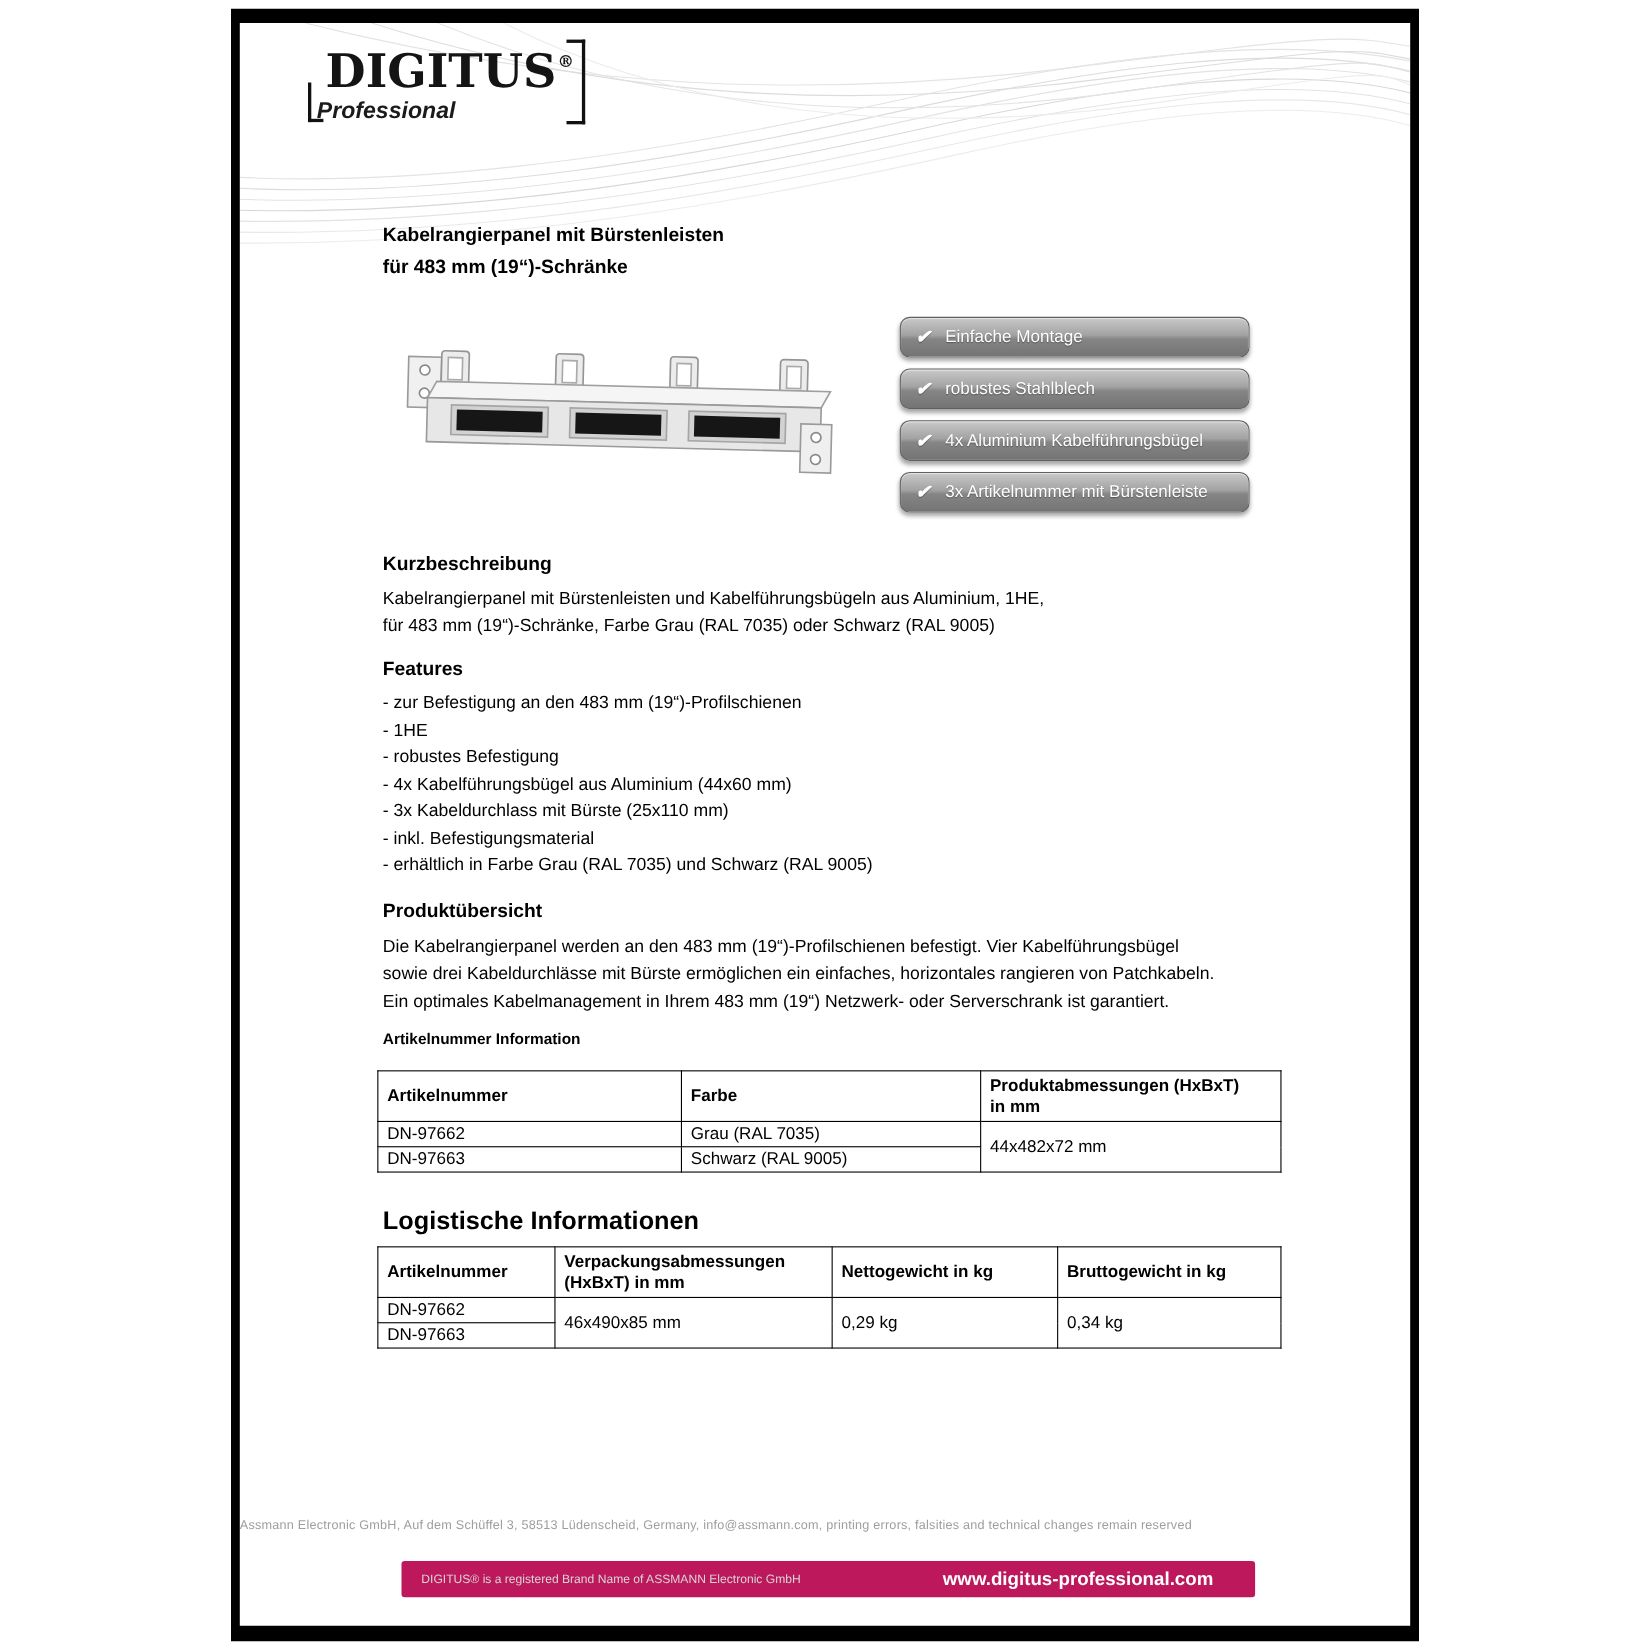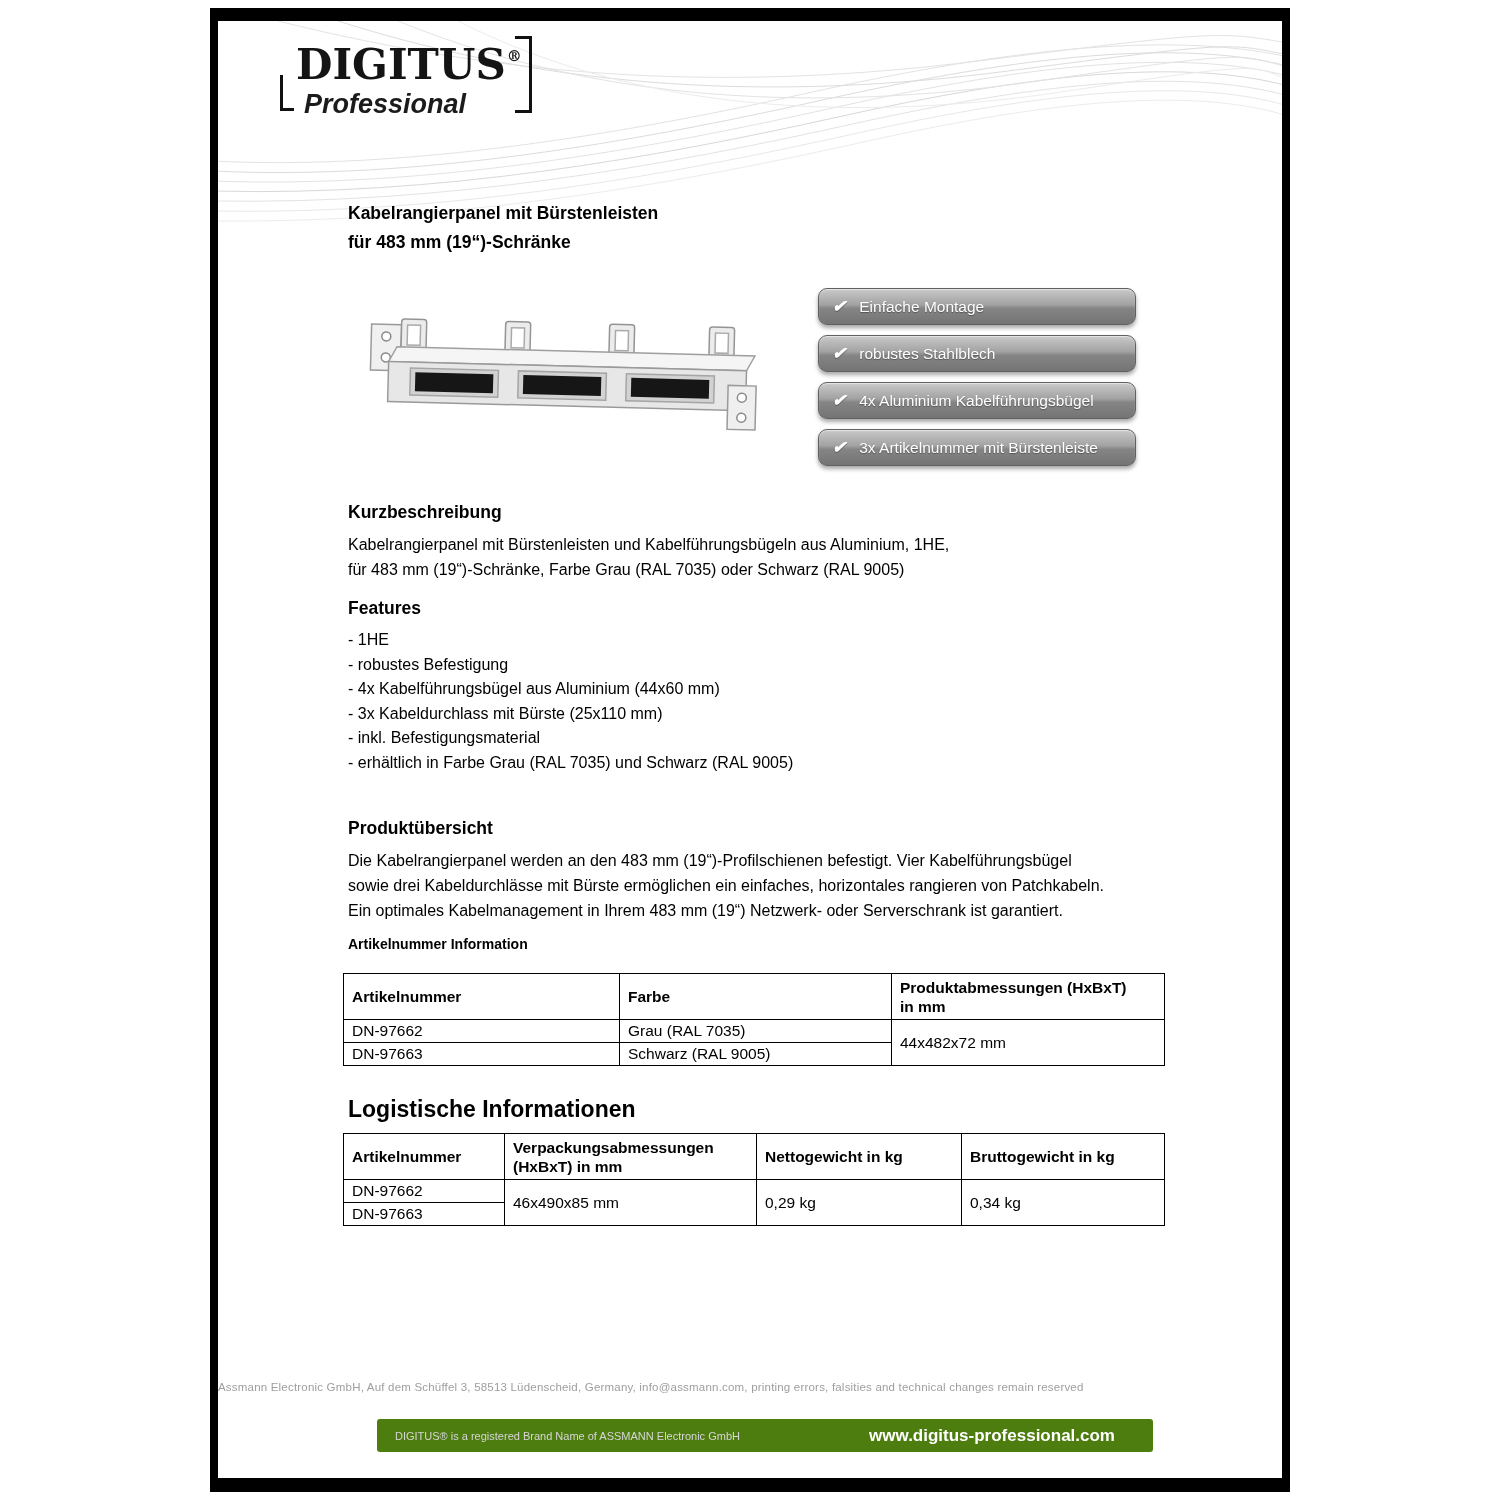--- a/index.html
+++ b/index.html
@@ -14,21 +14,21 @@
   .inner { position:relative; width:100%; height:100%; }
 
   
   .waves { position:absolute; left:0; top:0; width:1064px; height:235px; }
   .waves path { fill:none; stroke-width:1; }
 
   
   .logo { position:absolute; left:62px; top:12px; width:252px; height:96px; }
   .logo-digitus { font-family:"DejaVu Serif", serif; font-weight:bold; font-size:42px; line-height:46px; color:#141414; margin-left:16px; letter-spacing:0px; white-space:nowrap; }
   .logo-digitus .reg { font-size:15px; vertical-align:18px; margin-left:1px; }
-  .logo-prof { font-weight:bold; font-style:italic; font-size:27px; color:#1b1b1b; margin-left:24px; margin-top:1px; }
+  .logo-prof { font-weight:bold; font-style:italic; font-size:21px; color:#1b1b1b; margin-left:8px; margin-top:1px; }
   .logo-frame-right { position:absolute; right:0; top:3px; width:17px; height:77px; border-top:3px solid #111; border-right:3px solid #111; border-bottom:3px solid #111; }
   .logo-frame-left { position:absolute; left:0; top:42px; width:14px; height:36px; border-left:3px solid #111; border-bottom:3px solid #111; }
 
   
   .title { position:absolute; left:130px; top:178px; font-size:17.5px; font-weight:bold; line-height:29px; }
 
   
   .figure { position:absolute; left:138px; top:288px; width:415px; height:158px; }
 
   
@@ -62,24 +62,23 @@
   .tbl2 { left:125px; top:1112px; width:821px; }
   .tbl th, .tbl td { border:1px solid #000; text-align:left; padding:1px 8px; font-size:15.5px; vertical-align:middle; }
   .tbl th { font-weight:bold; line-height:19px; }
   .tbl tr.hdr th { height:46px; }
   .tbl tr.row td { height:23px; }
 
   
   .address { position:absolute; left:0; top:1360px; width:100%; text-align:left; font-size:11.5px; color:#9e9e9e; letter-spacing:0.2px; }
   .footbar {
     position:absolute; left:147px; top:1398px; width:776px; height:33px;
-    background:#4d7c0f; border-radius:3px;
+    background:#be185d; border-radius:3px;
     display:flex; align-items:center; justify-content:space-between;
     padding:0 38px 0 18px;
-    margin-left:12px;
   }
   .footbar .brandnote { font-size:11px; color:#d6d6d6; }
   .footbar .website { font-size:17px; font-weight:bold; color:#ffffff; }
 </style>
 </head>
 <body>
 
 <div class="stage">
   <div class="page">
     <div class="inner">
@@ -169,20 +168,21 @@
       </div>
 
       <div class="section sec-kurz">
         <div class="sec-heading">Kurzbeschreibung</div>
         <div class="bodyline">Kabelrangierpanel mit Bürstenleisten und Kabelführungsbügeln aus Aluminium, 1HE,</div>
         <div class="bodyline">für 483 mm (19“)-Schränke, Farbe Grau (RAL 7035) oder Schwarz (RAL 9005)</div>
       </div>
 
       <div class="section sec-feat">
         <div class="sec-heading">Features</div>
+        <div class="featitem">- zur Befestigung an den 483 mm (19“)-Profilschienen</div>
         <div class="featitem">- 1HE</div>
         <div class="featitem">- robustes Befestigung</div>
         <div class="featitem">- 4x Kabelführungsbügel aus Aluminium (44x60 mm)</div>
         <div class="featitem">- 3x Kabeldurchlass mit Bürste (25x110 mm)</div>
         <div class="featitem">- inkl. Befestigungsmaterial</div>
         <div class="featitem">- erhältlich in Farbe Grau (RAL 7035) und Schwarz (RAL 9005)</div>
       </div>
 
       <div class="section sec-prod">
         <div class="sec-heading">Produktübersicht</div>

